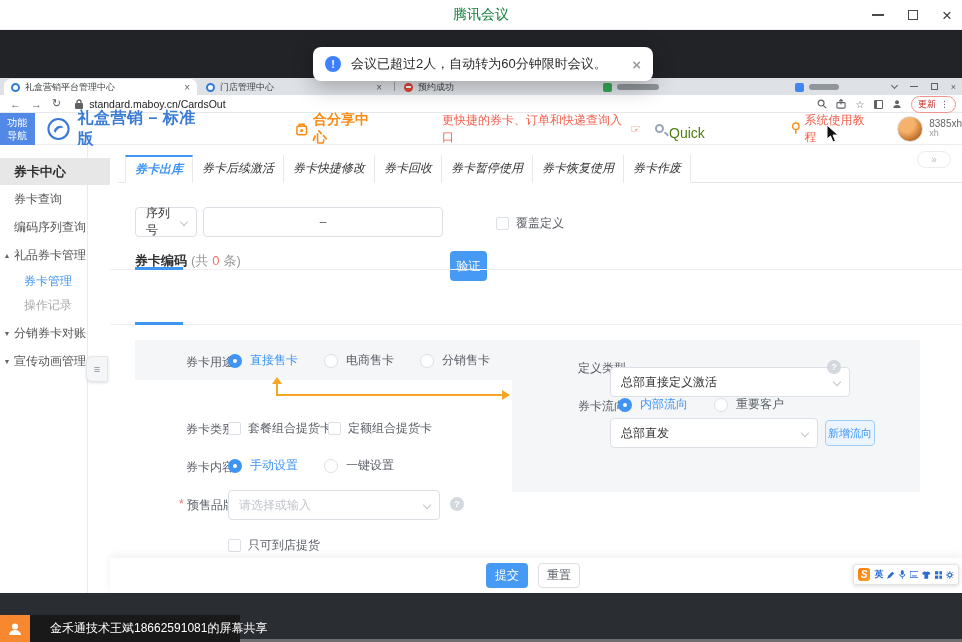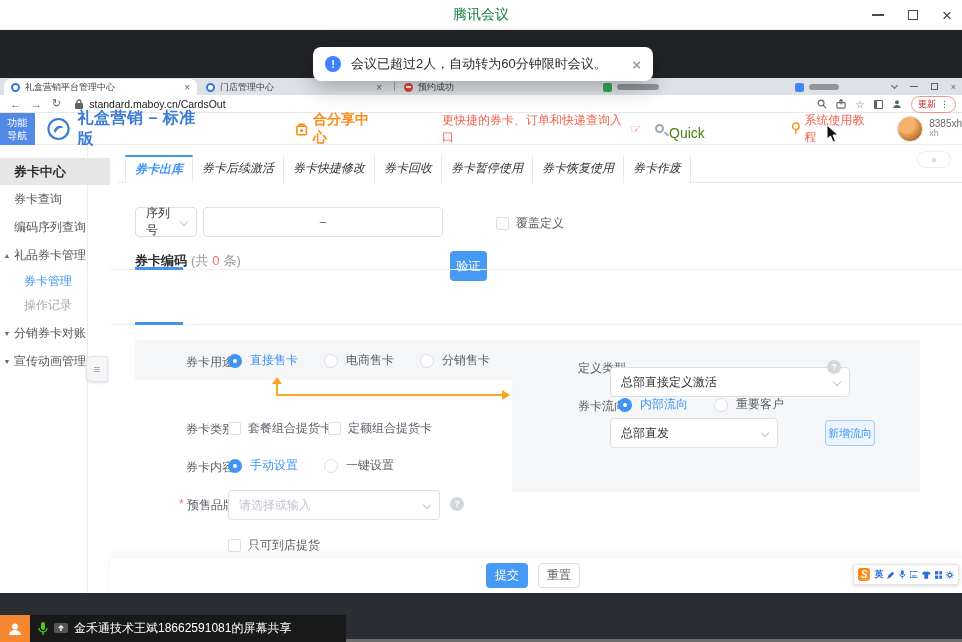--- a/index.html
+++ b/index.html
@@ -137,21 +137,21 @@
   
   .sogou { position:absolute; left:853px; top:564px; width:106px; height:21px; background:#fff; border:1px solid #e4e4e4;
     border-radius:3px; box-shadow:0 1px 4px rgba(0,0,0,.15); display:flex; align-items:center; gap:4px; padding:0 4px; z-index:6; }
   .sg-logo { width:13px; height:13px; border-radius:3px; background:linear-gradient(135deg,#ff7a00,#ff9d2e); color:#fff;
     font-weight:bold; font-style:italic; font-size:10px; display:flex; align-items:center; justify-content:center; }
   .sg-lang { color:#2b6cd4; font-weight:bold; font-size:9px; }
   .sg-ic { display:inline-flex; }
 
   
   .share-avatar { position:absolute; left:0; top:615px; width:30px; height:27px; background:#f7882f; display:flex; align-items:center; justify-content:center; }
-  .share-chip { position:absolute; left:30px; top:615px; width:316px; height:27px; background:#191919; display:flex; align-items:center; gap:6px; padding:0 8px; }
+  .share-chip { position:absolute; left:30px; top:615px; width:210px; height:27px; background:#191919; display:flex; align-items:center; gap:6px; padding:0 8px; }
   .share-text { color:#fff; font-size:12px; white-space:nowrap; }
 
   .cursor-svg { position:absolute; left:826px; top:124px; z-index:80; }
 </style>
 </head>
 <body>
 
 <div class="stage">
 
   <div class="tm-titlebar">
@@ -377,21 +377,21 @@
   </div>
 
   <span class="form-label" style="left:578px; top:398px;">券卡流向</span>
   <div class="radio-row" style="left:618px; top:396px;">
     <span class="radio checked"></span>
     <span class="blue-label">内部流向</span>
     <span class="opt-gap"></span>
     <span class="radio"></span>
     <span>重要客户</span>
   </div>
-  <div class="sel" style="left:610px; top:418px; width:168px;">
+  <div class="sel" style="left:610px; top:418px; width:208px;">
     <span>总部直发</span>
     <span class="chev"></span>
   </div>
   <div class="abs" style="left:825px; top:420px; width:50px; height:26px; background:#ecf5ff; border:1px solid #9ecdf7; border-radius:4px; color:#3f94f4; font-size:11px; display:flex; align-items:center; justify-content:center;">
     <span>新增流向</span>
   </div>
 
   <span class="form-label" style="left:186px; top:421px;">券卡类别</span>
   <div class="chk-row" style="left:228px; top:420px;">
     <span class="cbx"></span>

